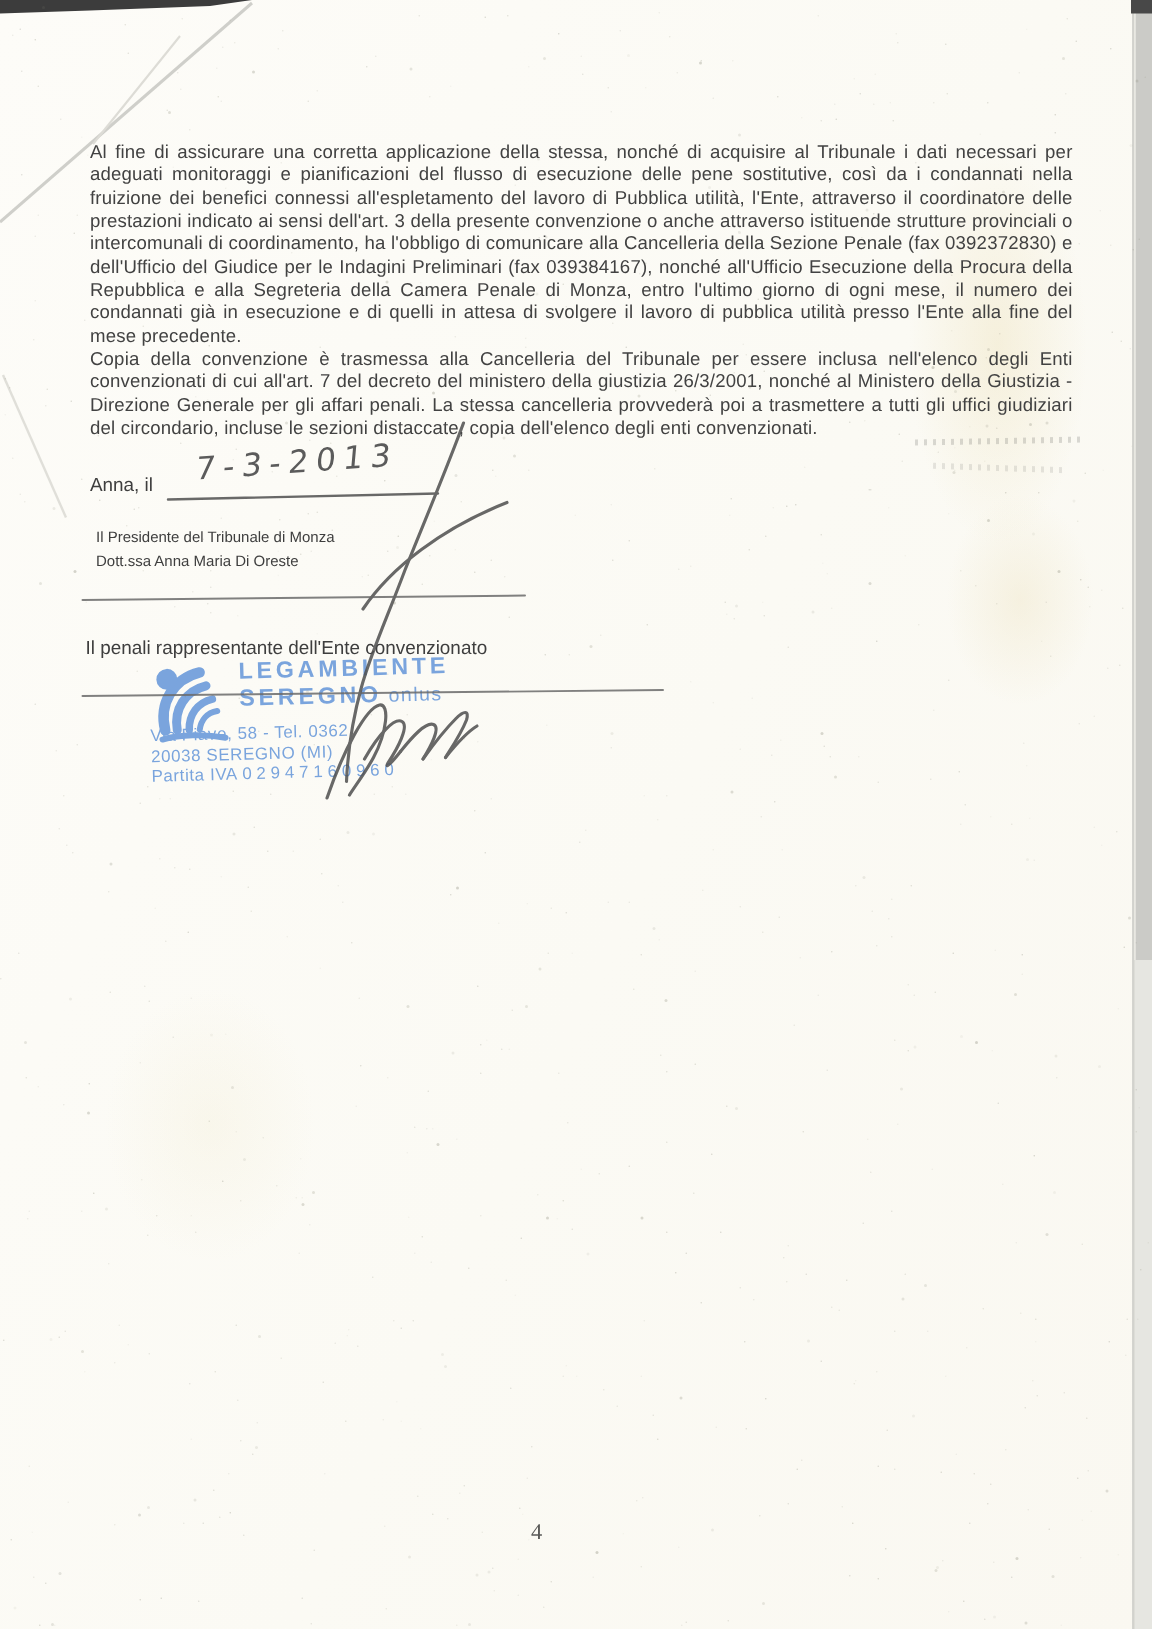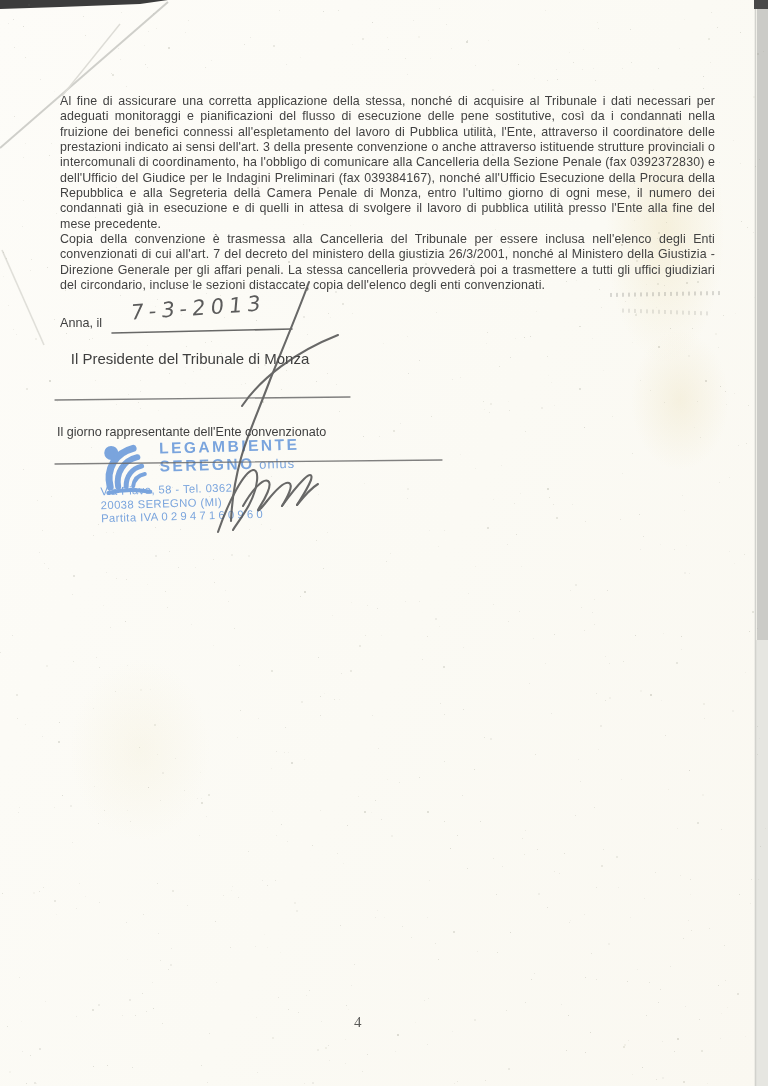--- a/index.html
+++ b/index.html
@@ -32,22 +32,22 @@
   .body-text p{margin:0;}
 
   .date-row{position:absolute;left:60px;top:316px;font-size:12.6px;color:#3e3e3e;}
   .hw-date{
     position:absolute;left:118px;top:296px;width:160px;text-align:center;
     font-family:"DejaVu Sans",sans-serif;font-size:21px;color:#5b5b5b;
     letter-spacing:5px;transform:rotate(-4deg) skewX(-9deg);
   }
 
   .president-block{
-    position:absolute;left:54px;top:351px;width:272px;text-align:center;
-    font-size:15px;line-height:16px;color:#3e3e3e;
+    position:absolute;left:64px;top:351px;width:272px;text-align:left;
+    font-size:10px;line-height:16px;color:#3e3e3e;
   }
   .legal-rep{
     position:absolute;left:57px;top:425px;
     font-size:12.6px;color:#3e3e3e;
   }
 
   .stamp{
     position:absolute;left:100px;top:436px;width:232px;
     color:#5e92d8;transform:rotate(-1.6deg);opacity:.82;
     font-family:"Liberation Sans",sans-serif;
@@ -103,23 +103,24 @@
   <div class="smudge s1"></div>
   <div class="smudge s2"></div>
 
   <div class="date-row">
     <span>Anna, il</span>
   </div>
   <div class="hw-date">7-3-2013</div>
 
   <div class="president-block">
     <div>Il Presidente del Tribunale di Monza</div>
+    <div>Dott.ssa Anna Maria Di Oreste</div>
   </div>
 
-  <div class="legal-rep">Il giorno rappresentante dell'Ente convenzionato</div>
+  <div class="legal-rep">Il penali rappresentante dell'Ente convenzionato</div>
 
   <div class="stamp">
     <div class="head">
       <svg class="logo" width="56" height="58" viewBox="0 0 56 58">
         <g fill="none" stroke="#5e92d8" stroke-linecap="round">
           <path d="M10 46 C6 28 16 12 34 8" stroke-width="7"></path>
           <path d="M18 46 C16 32 24 20 38 17" stroke-width="6"></path>
           <path d="M26 46 C26 36 32 28 42 26" stroke-width="5"></path>
           <path d="M33 46 C34 40 38 35 45 34" stroke-width="4"></path>
           <path d="M8 52 C20 49 36 49 50 52" stroke-width="4"></path>

